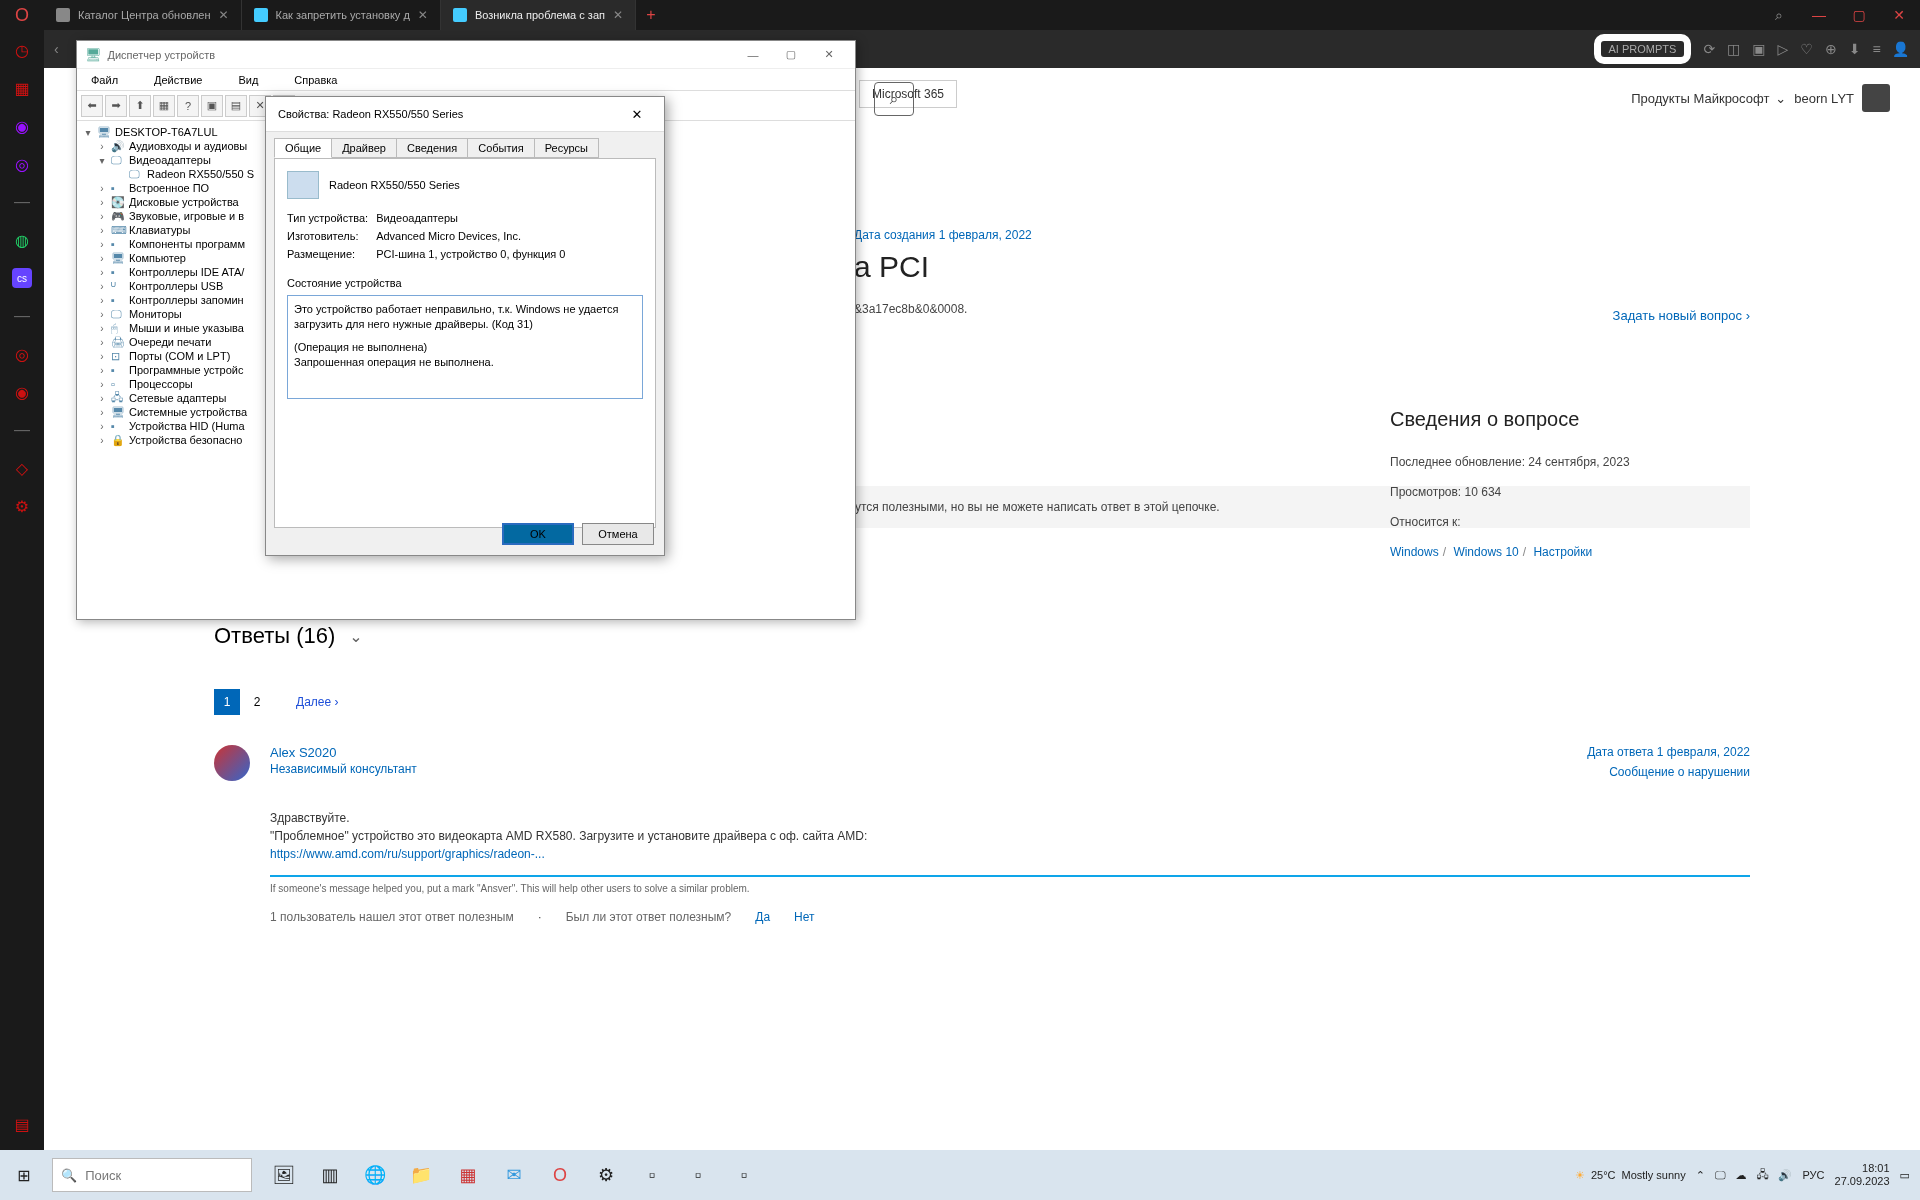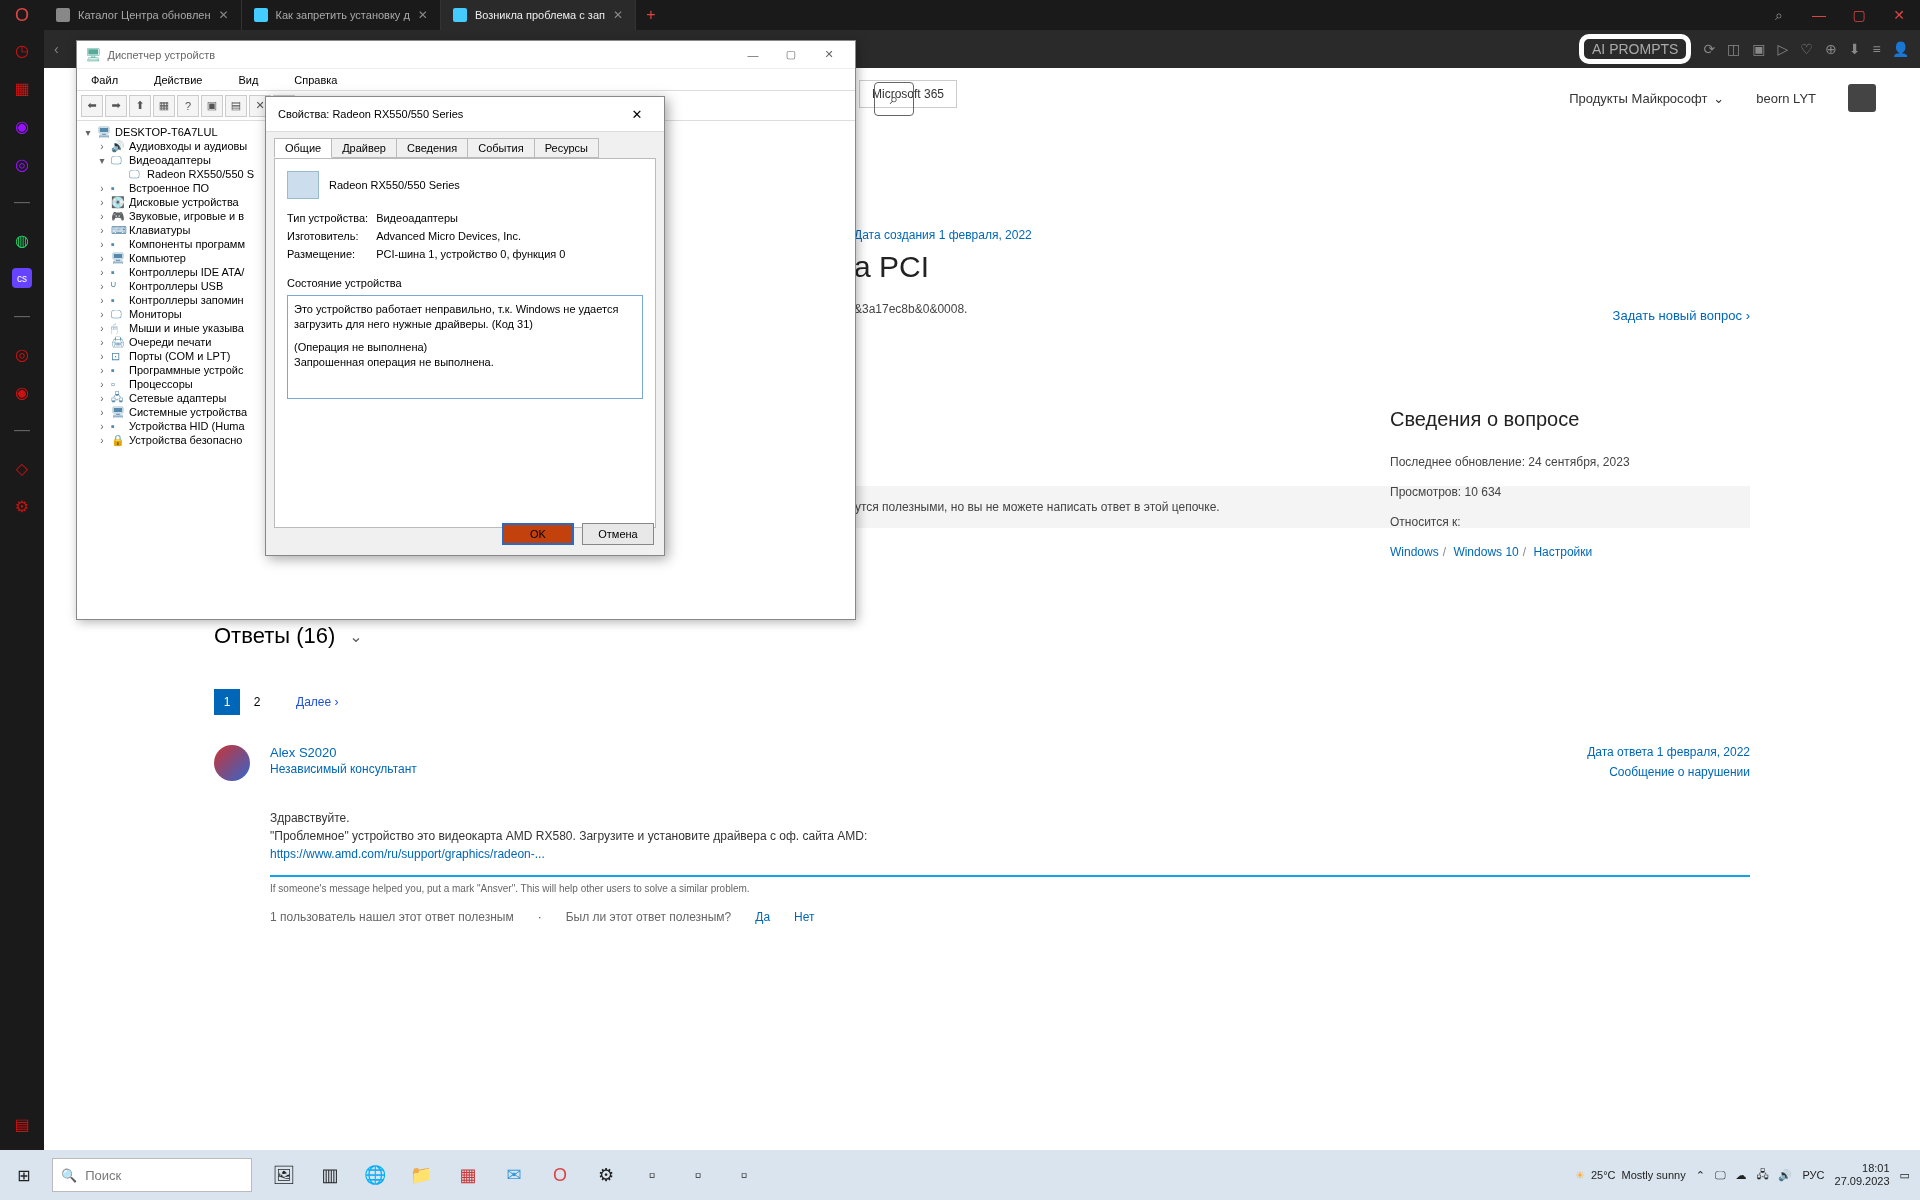--- a/index.html
+++ b/index.html
@@ -12,24 +12,24 @@
 .tab{height:30px;display:flex;align-items:center;gap:8px;padding:0 12px;color:#aaa;font-size:11px;max-width:200px;border-right:1px solid #333}
 .tab.active{background:#2a2a2a;color:#eee}
 .tab .fav{width:14px;height:14px;background:#888;border-radius:2px}
 .tab .close{color:#888;font-size:12px;margin-left:auto}
 .newtab{width:30px;color:#d44;text-align:center;font-size:16px}
 .opera-right{margin-left:auto;display:flex;gap:14px;padding-right:8px;color:#888;font-size:14px;align-items:center}
 .opera-right .wc{width:26px;text-align:center}
 .addr-bar{position:absolute;top:30px;left:44px;right:0;height:38px;background:#2a2a2a;display:flex;align-items:center;padding:0 10px;gap:10px}
 .addr-bar .nav{color:#888;font-size:14px}
 .addr-right{margin-left:auto;display:flex;gap:12px;align-items:center;color:#888;font-size:14px}
-.ai-prompts{border:5px solid #ffffff;border-radius:10px;padding:2px 8px;font-size:14px;color:#aaa}
+.ai-prompts{border:7px solid #ffffff;border-radius:10px;padding:2px 8px;font-size:11px;color:#aaa}
 
 .page{position:absolute;top:68px;left:44px;right:0;bottom:50px;background:#fff;overflow:hidden}
-.page-header{height:60px;display:flex;align-items:center;justify-content:flex-end;padding:0 44px;gap:32px;font-size:13px;color:#333}
+.page-header{height:60px;display:flex;align-items:center;justify-content:flex-end;padding:0 30px;gap:8px;font-size:13px;color:#333}
 .prod-ms{display:flex;align-items:center;gap:6px;cursor:pointer}
 .avatar{width:28px;height:28px;background:#444;border-radius:3px;display:inline-block}
 .search-pill{position:absolute;top:14px;left:830px;width:40px;height:34px;border:1px solid #666;border-radius:4px;display:flex;align-items:center;justify-content:center;font-size:15px;color:#333}
 .m365{position:absolute;top:12px;left:815px;padding:6px 12px;border:1px solid #ccc;font-size:12px;color:#333;background:#fff}
 .page-body{padding:0 170px;position:relative}
 .new-q{position:absolute;right:170px;top:80px;color:#0067b8;font-size:13px}
 .q-meta{display:flex;align-items:center;gap:12px;color:#0067b8;font-size:12px;margin-top:100px;margin-left:640px}
 .q-title{font-size:30px;font-weight:400;margin-top:8px;margin-left:640px;color:#222}
 .q-id{font-size:12px;color:#444;margin-left:640px;margin-top:18px}
 .sidebar-info{position:absolute;right:170px;top:180px;width:360px}
@@ -86,21 +86,21 @@
 .props .tabs .t.act{background:#fff;border-bottom-color:#fff;z-index:1}
 .props .panel{margin:0 8px 8px;border:1px solid #bbb;background:#fff;height:370px;padding:12px;position:relative}
 .props .dev{display:flex;gap:10px;align-items:center;margin-bottom:10px}
 .props .dev .dico{width:32px;height:28px;background:#cde;border:1px solid #9bc}
 .props table{font-size:11px;border-collapse:collapse}
 .props table td{padding:3px 8px 3px 0;vertical-align:top}
 .props .status-lbl{margin-top:14px;margin-bottom:6px}
 .props .status-box{border:1px solid #7aa7d8;background:#fff;height:104px;padding:6px;font-size:11px;line-height:1.35;overflow:hidden}
 .props .btns{position:absolute;bottom:10px;right:10px;display:flex;gap:8px}
 .props .btn{width:72px;height:22px;border:1px solid #888;background:#e8e8e8;font-size:11px;display:flex;align-items:center;justify-content:center}
-.props .btn.ok{border:2px solid #2a6bbf;background:#c2410c}
+.props .btn.ok{border:2px solid #2a6bbf;background:#0369a1}
 
 .taskbar{position:absolute;left:0;right:0;bottom:0;height:50px;background:#d9e4ee;display:flex;align-items:center;font-size:11px;color:#222}
 .taskbar .start{width:48px;height:50px;display:flex;align-items:center;justify-content:center;font-size:16px;color:#222}
 .taskbar .search{width:200px;height:34px;background:#fff;border:1px solid #bbb;margin-left:4px;display:flex;align-items:center;padding:0 8px;gap:8px;color:#777;font-size:13px}
 .taskbar .apps{display:flex;margin-left:10px;gap:2px}
 .taskbar .app{width:44px;height:44px;display:flex;align-items:center;justify-content:center;font-size:18px}
 .taskbar .tray{margin-left:auto;display:flex;align-items:center;gap:10px;padding-right:10px;font-size:11px;color:#222}
 .taskbar .weather{display:flex;align-items:center;gap:6px}
 .taskbar .clock{text-align:right;line-height:1.2}
 </style>

